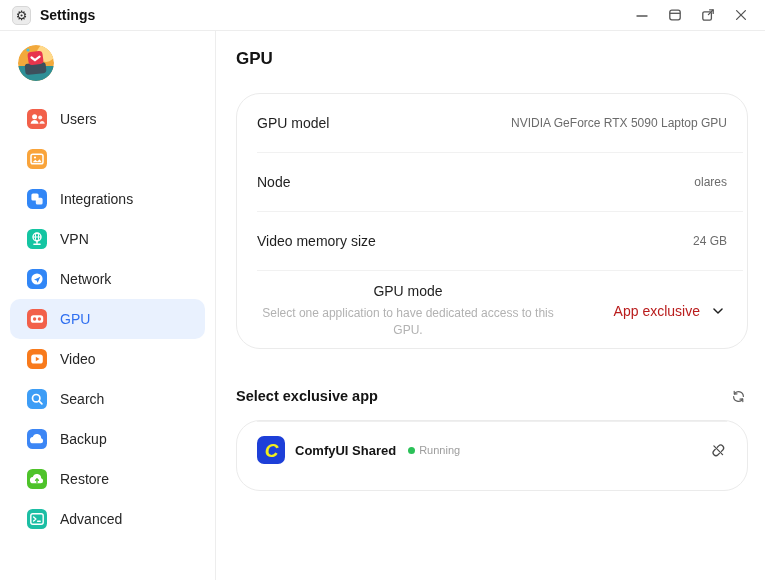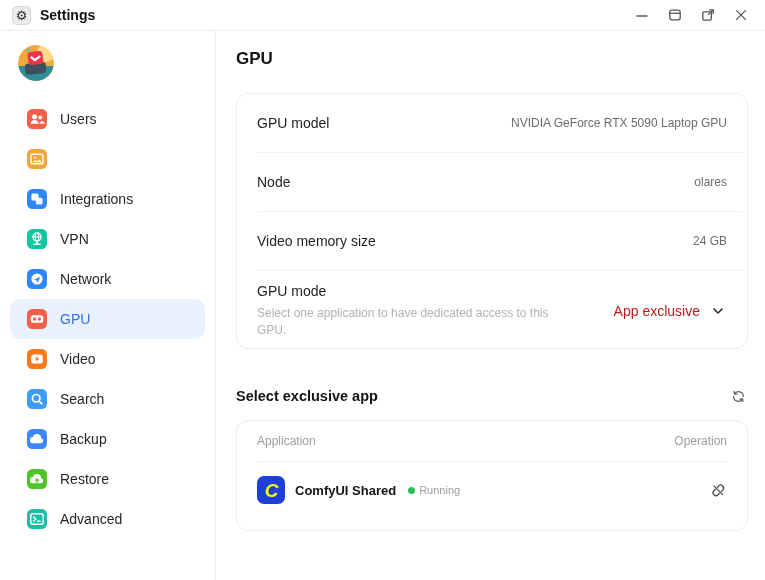--- a/index.html
+++ b/index.html
@@ -23,21 +23,21 @@
   .p-handle { font-size:11.5px; color:#8f8f8f; margin-top:3px; }
   .menu { display:flex; flex-direction:column; }
   .side-item { height:40px; display:flex; align-items:center; gap:13px; padding-left:17px; border-radius:10px; font-size:14px; color:#262626; cursor:pointer; }
   .side-item.hovered { background:#f5f5f6; }
   .side-item.selected { background:#e9f1fe; color:#2f6ff0; }
   .sicon { width:20px; height:20px; border-radius:5.5px; display:flex; align-items:center; justify-content:center; flex:none; }
   .sicon svg { display:block; }
   
   .main { flex:1; padding:12px 17px 0 20px; }
   .page-title { font-size:17px; font-weight:bold; margin:6px 0 24px; color:#141414; }
-  .card { border:1px solid #ebebeb; border-radius:12px; background:#fff; }
+  .card { border:1px solid #ebebeb; border-radius:24px; background:#fff;text-align:center; }
   .irow { display:flex; align-items:center; justify-content:space-between; height:58px; padding:0 20px; }
   .divider { border-top:1px solid #f1f1f1; margin:0 4px 0 20px; }
   .ilabel { font-size:14px; font-weight:500; color:#1f1f1f; }
   .ivalue { font-size:12px; color:#6b6b6b; }
   .mode-row { display:flex; justify-content:space-between; padding:12px 20px 9px; }
   .mode-desc { font-size:12px; color:#b2b2b2; width:302px; line-height:1.42; margin-top:6px; }
   .dropdown { display:flex; align-items:center; gap:9px; font-size:14px; color:#b91c1c; align-self:center; cursor:pointer; }
   .section-head { display:flex; align-items:center; justify-content:space-between; margin:39px 2px 16px 0; }
   .section-title { font-size:14.5px; font-weight:bold; color:#141414; }
   .refresh-btn { cursor:pointer; display:flex; }
@@ -272,24 +272,20 @@
         <svg width="15" height="15" viewBox="0 0 16 16" fill="none" stroke="#5f5f5f" stroke-width="1.3" stroke-linecap="round" stroke-linejoin="round">
           <path d="M13.2 8a5.2 5.2 0 0 0-9.6-2.8"></path>
           <polyline points="3.4,2.6 3.6,5.4 6.4,5.2"></polyline>
           <path d="M2.8 8a5.2 5.2 0 0 0 9.6 2.8"></path>
           <polyline points="12.6,13.4 12.4,10.6 9.6,10.8"></polyline>
         </svg>
       </span>
     </div>
 
     <div class="card">
-      <div class="table-head">
-        <span>Application</span>
-        <span>Operation</span>
-      </div>
       <div class="t-divider"></div>
       <div class="app-row">
         <div class="app-icon">
           <svg width="28" height="28" viewBox="0 0 28 28">
               <text x="14.5" y="20.5" text-anchor="middle" font-family="Liberation Sans, sans-serif" font-size="19" font-weight="bold" font-style="italic" fill="#F2EF1D">C</text>
             </svg>
         </div>
         <span class="app-name">ComfyUI Shared</span>
         <span class="status">
           <span class="dot" style="background-color: rgb(43, 193, 88);"></span>

